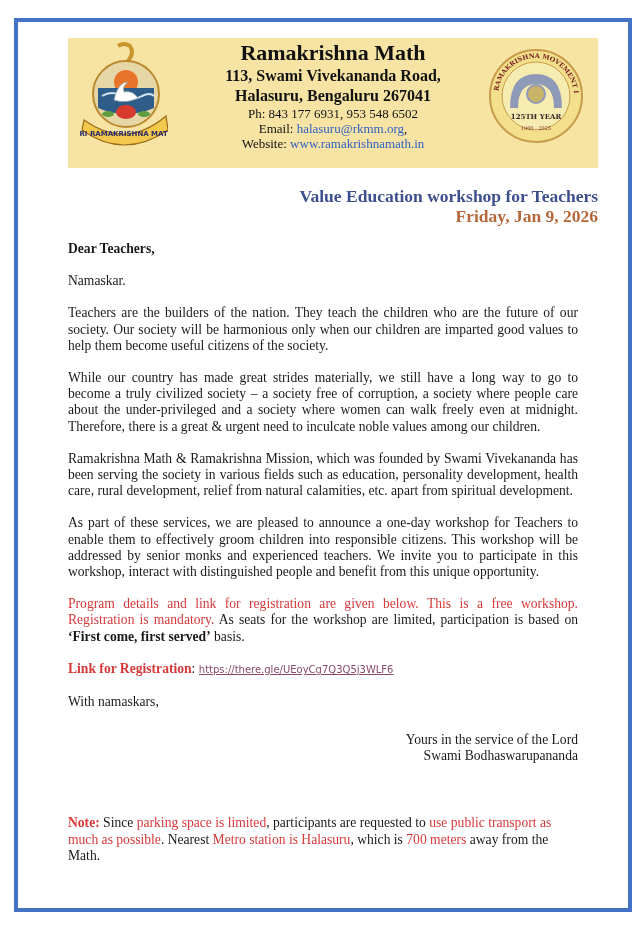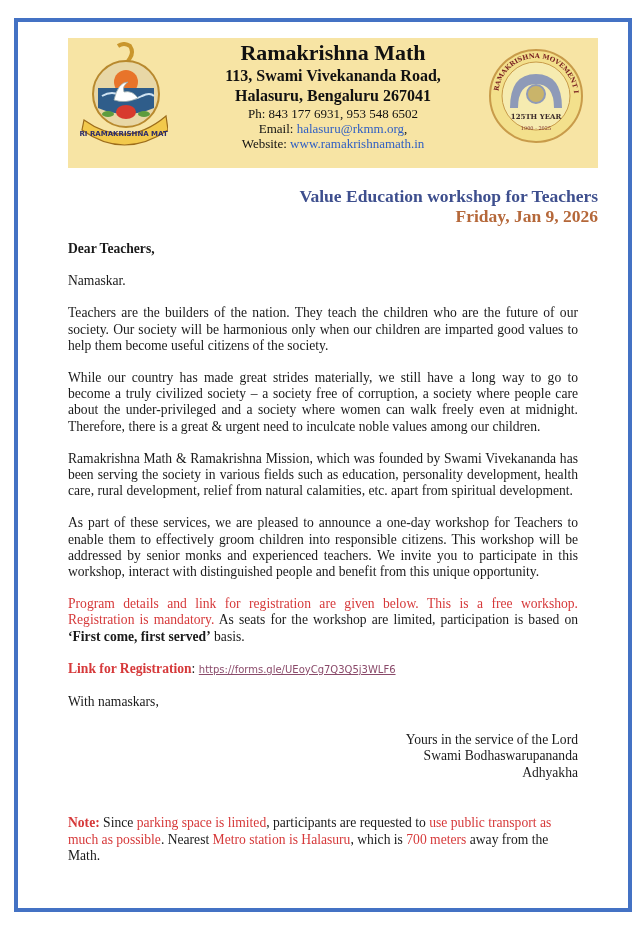--- a/index.html
+++ b/index.html
@@ -80,24 +80,23 @@
 </div>
 
 <div class="body">
   <p><b>Dear Teachers,</b></p>
   <p>Namaskar.</p>
   <p>Teachers are the builders of the nation.  They teach the children who are the future of our society. Our society will be harmonious only when our children are imparted good values to help them become useful citizens of the society.</p>
   <p>While our country has made great strides materially, we still have a long way to go to become a truly civilized society – a society free of corruption, a society where people care about the under-privileged and a society where women can walk freely even at midnight. Therefore, there is a great &amp; urgent need to inculcate noble values among our children.</p>
   <p>Ramakrishna Math &amp; Ramakrishna Mission, which was founded by Swami Vivekananda has been serving the society in various fields such as education, personality development, health care, rural development, relief from natural calamities, etc. apart from spiritual development.</p>
   <p>As part of these services, we are pleased to announce a one-day workshop for Teachers to enable them to effectively groom children into responsible citizens. This workshop will be addressed by senior monks and experienced teachers. We invite you to participate in this workshop, interact with distinguished people and benefit from this unique opportunity.</p>
   <p><span class="red">Program details and link for registration are given below. This is a free workshop. Registration is mandatory.</span><span> As seats for the workshop are limited, participation is based on </span><b>‘First come, first served’</b><span> basis.</span></p>
-  <p><span class="red-bold">Link for Registration</span><span>: </span><a class="reg-link">https://forms.gle/UEoyCg7Q3Q5j3WLF6</a></p>
+  <p><span class="red-bold">Link for Registration</span><span>: </span><a class="reg-link">https://there.gle/UEoyCg7Q3Q5j3WLF6</a></p>
   <p>With namaskars,</p>
   <div class="sign">
     <div>Yours in the service of the Lord</div>
     <div>Swami Bodhaswarupananda</div>
-    <div>Adhyakha</div>
   </div>
 </div>
 
 <div class="note">
   <span class="red-bold">Note:</span><span> Since </span><span class="red">parking space is limited</span><span>, participants are requested to </span><span class="red">use public transport as much as possible</span><span>. Nearest </span><span class="red">Metro station is Halasuru</span><span>, which is </span><span class="red">700 meters</span><span> away from the Math.</span>
 </div>
 
 </body></html>

